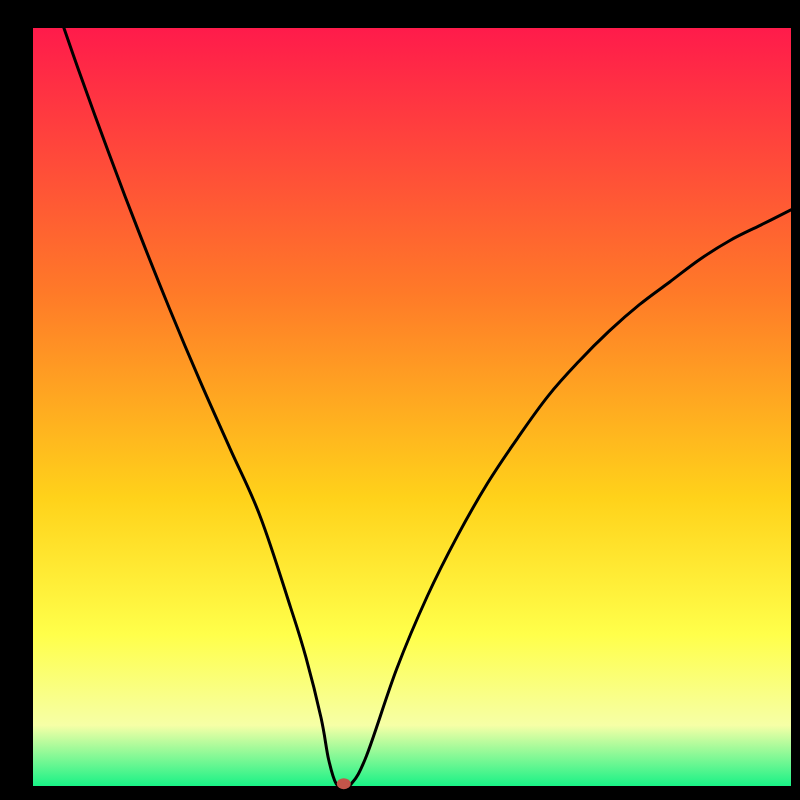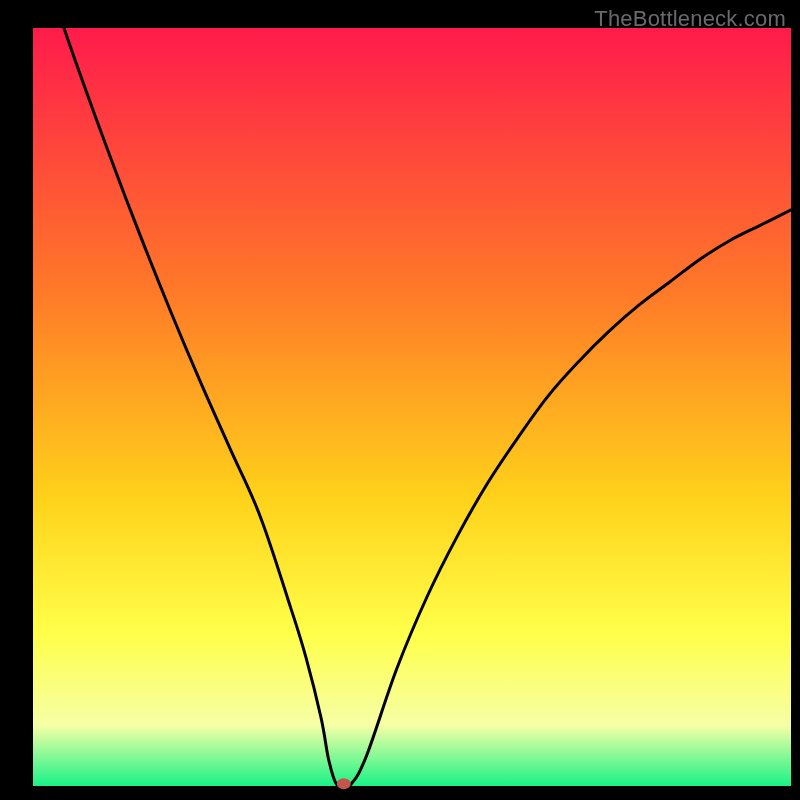--- a/index.html
+++ b/index.html
@@ -30,21 +30,20 @@
   svg {
     position: absolute;
     left: 0;
     top: 0;
   }
 </style>
 </head>
 <body>
 <div class="frame">
 
-<div class="watermark">TheBottleneck.com</div>
 
 <svg id="chart-svg" width="800" height="800" viewBox="0 0 800 800">
   <defs>
     <linearGradient id="bg-grad" x1="0" y1="0" x2="0" y2="1">
       <stop id="g0" offset="0%" stop-color="#ff1b4b"></stop>
       <stop id="g1" offset="35%" stop-color="#ff7a28"></stop>
       <stop id="g2" offset="62%" stop-color="#ffd21a"></stop>
       <stop id="g3" offset="80%" stop-color="#ffff4a"></stop>
       <stop id="g4" offset="92%" stop-color="#f6ffa6"></stop>
       <stop id="g5" offset="100%" stop-color="#19f286"></stop>

